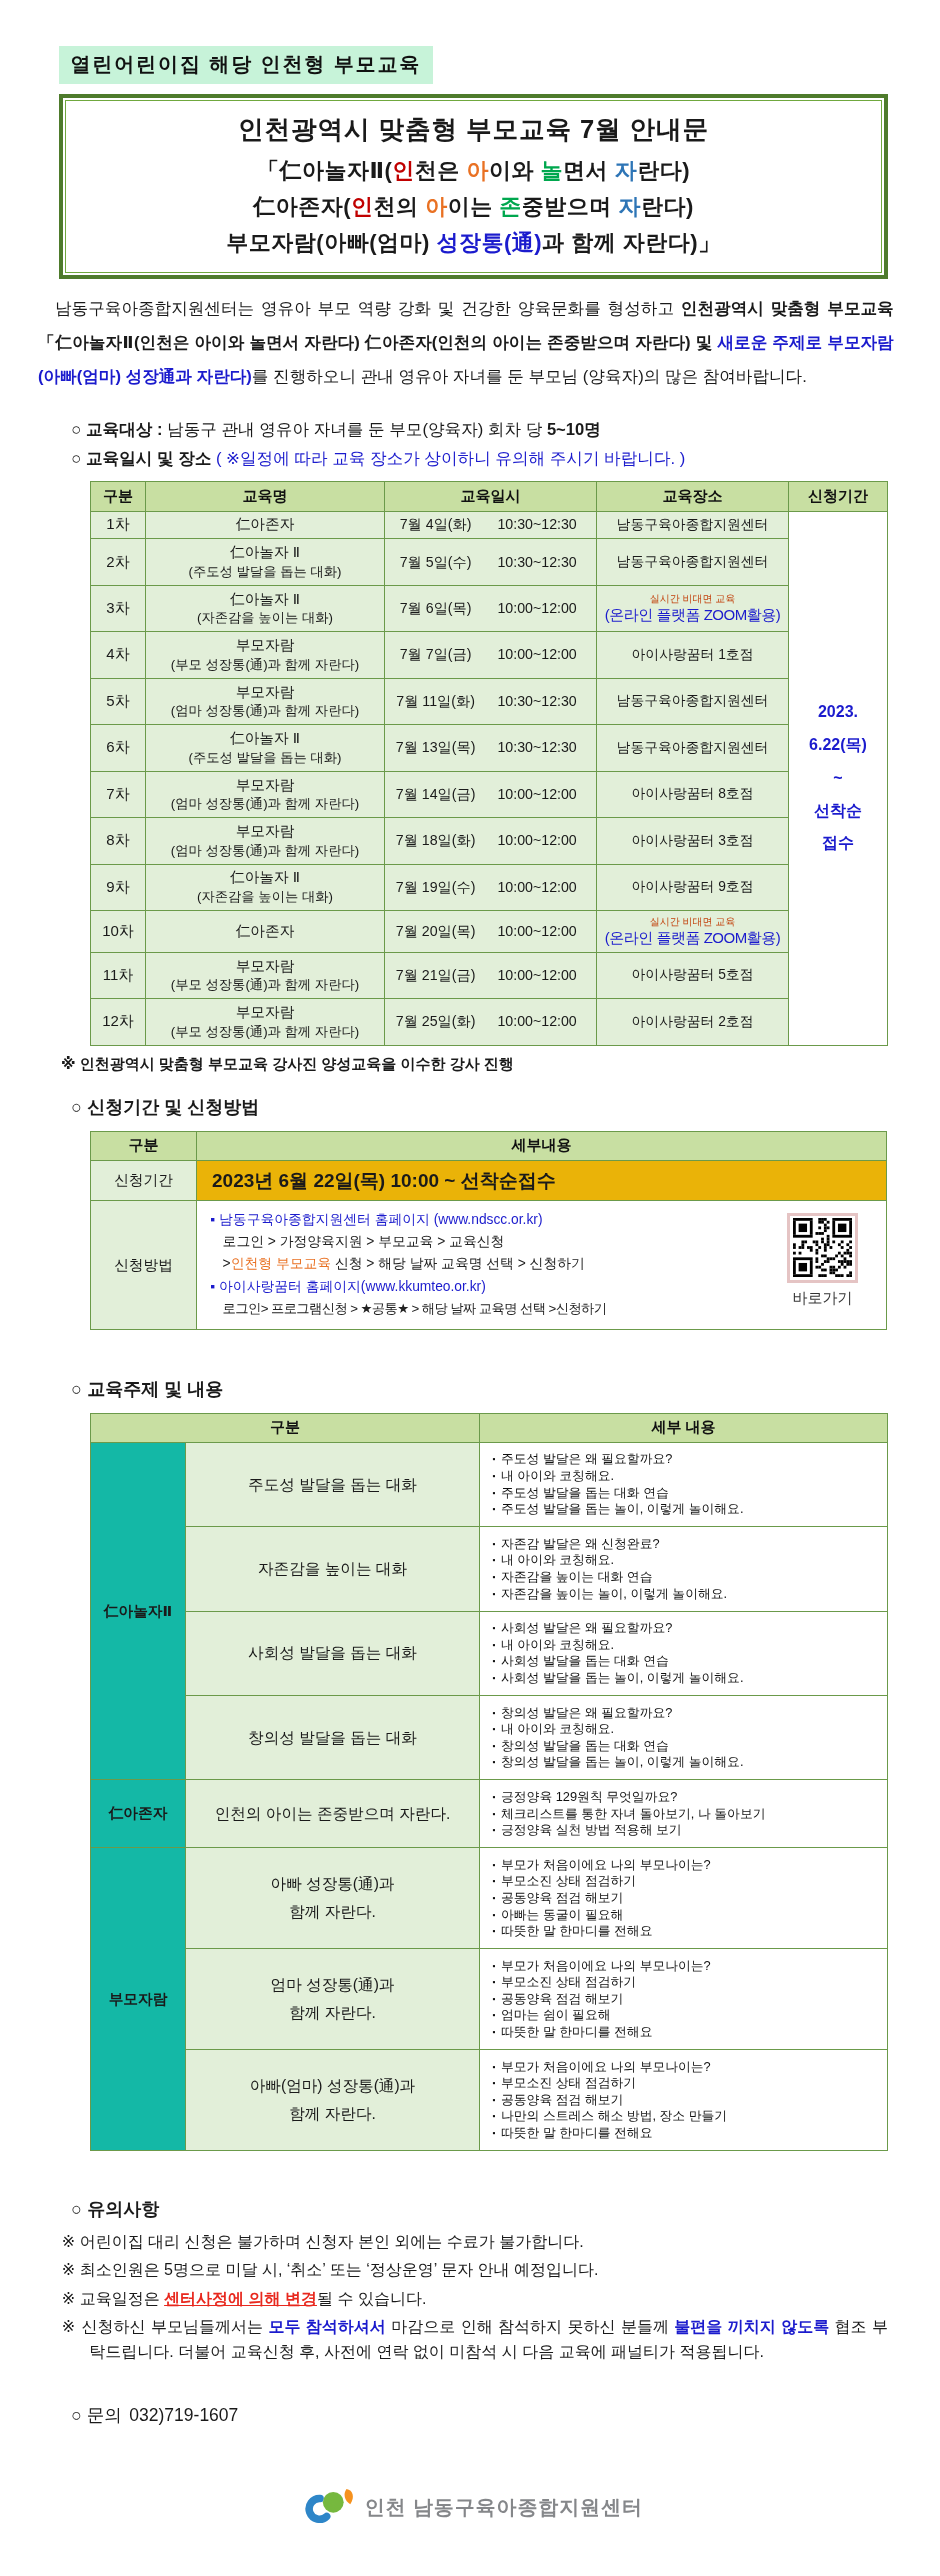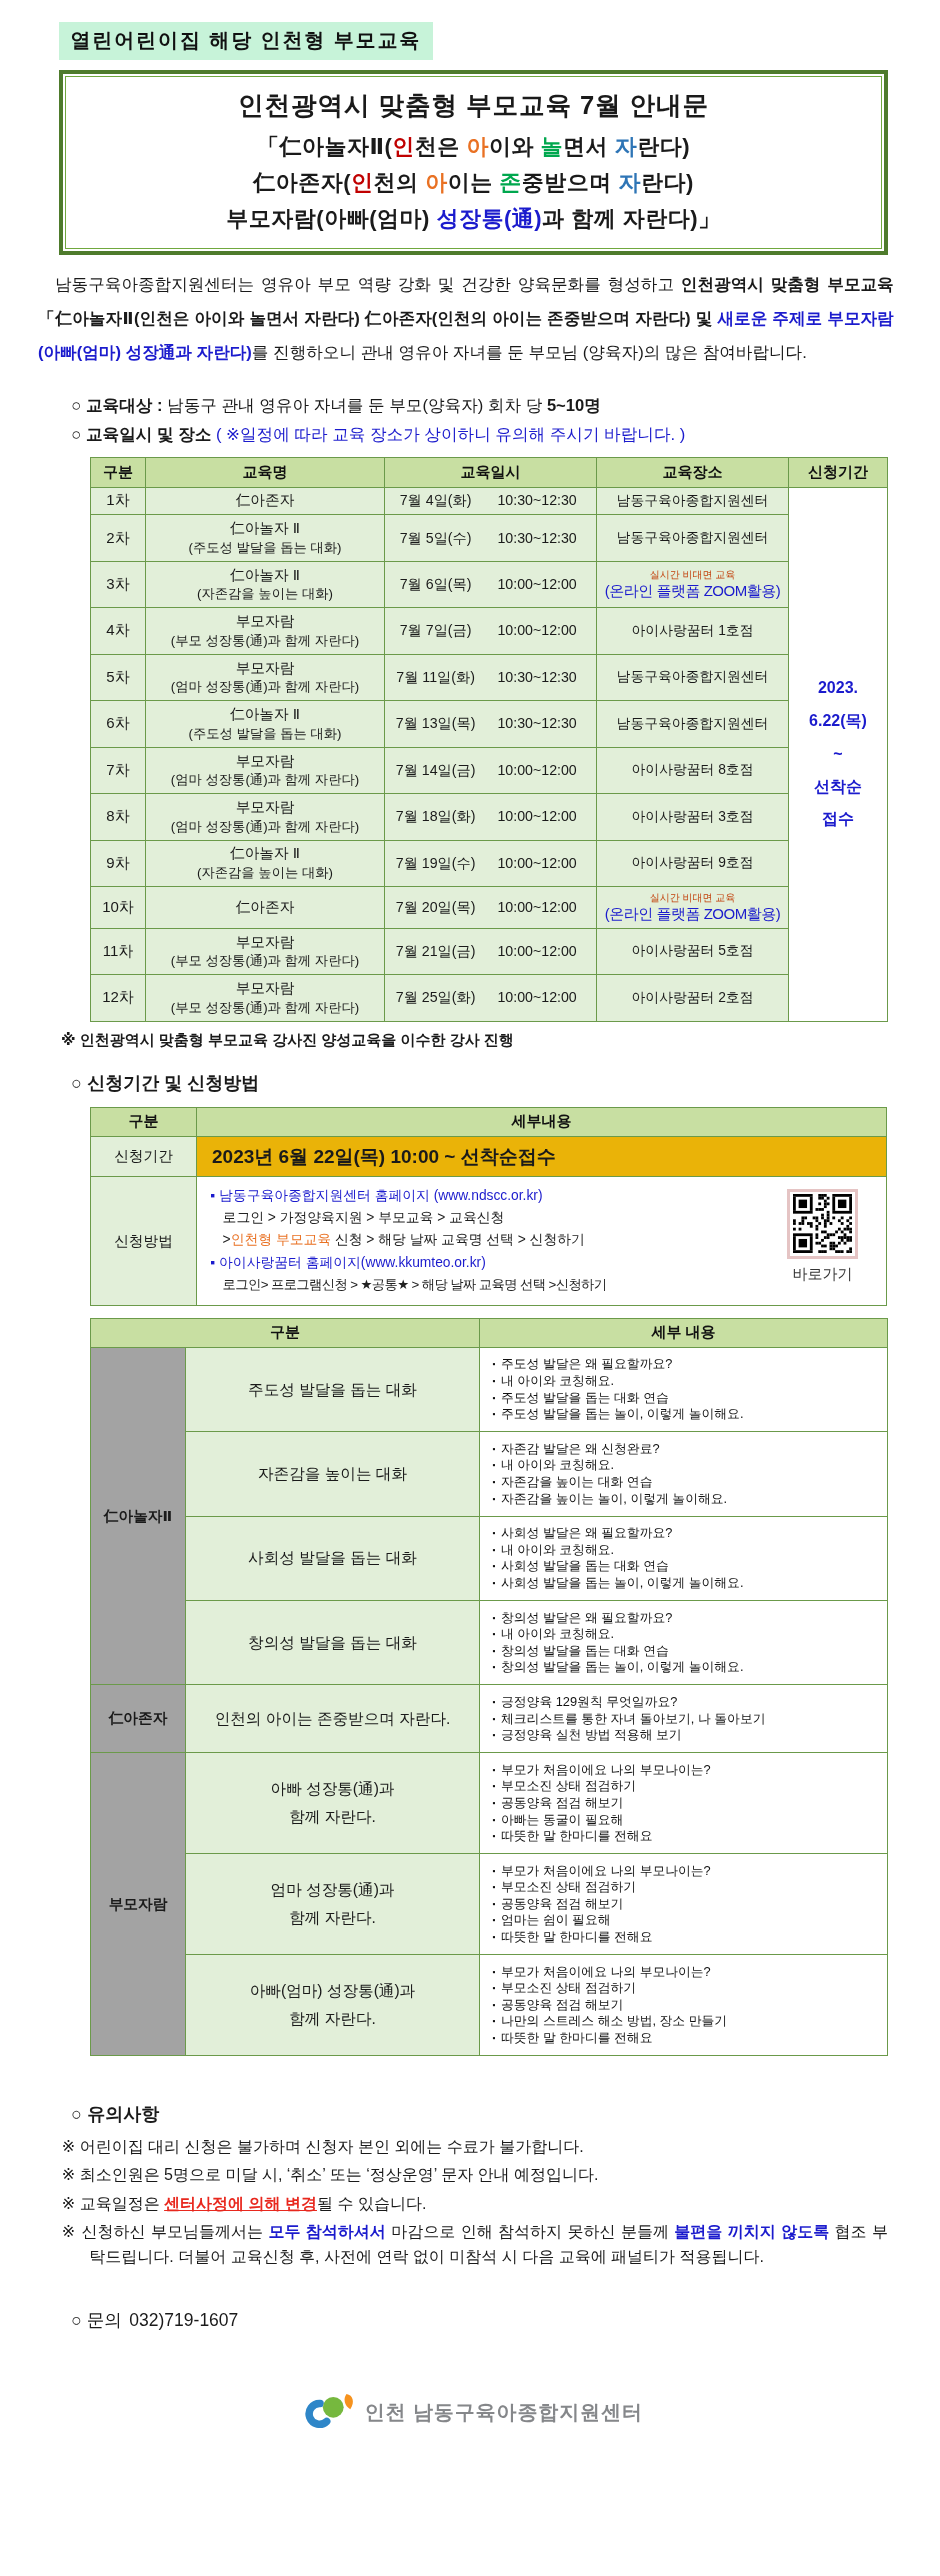--- a/index.html
+++ b/index.html
@@ -1,17 +1,17 @@
 <!DOCTYPE html>
 <html style="font-size:15px"><head>
 <meta charset="utf-8">
 <style>
   html,body{margin:0;padding:0;background:#ffffff;}
   body{font-family:"Liberation Sans","DejaVu Sans",sans-serif;color:#1a1a1a;}
-  .page{width:941px;height:2576px;background:#fff;box-sizing:border-box;padding:22px 53px 0 59px;overflow:hidden;position:relative;}
+  .page{width:941px;height:2576px;background:#fff;box-sizing:border-box;padding:46px 53px 0 59px;overflow:hidden;position:relative;}
 
   
   .badge{display:inline-block;background:#c7f3d9;padding:4.7px 11.4px 6.6px;font-size:20px;font-weight:700;letter-spacing:1.9px;color:#111;}
 
   
   .title-box{margin-top:9.5px;border:4.7px solid #4e7b2c;padding:1.9px;}
   .title-inner{border:1.9px solid #70a83e;padding:7.6px 5.7px 11.4px;text-align:center;}
   .title-main{font-size:25.6px;font-weight:700;letter-spacing:0.9px;margin:3.8px 0 5.7px;}
   .title-sub{font-size:22px;font-weight:700;line-height:36px;letter-spacing:0.5px;}
 
@@ -64,21 +64,21 @@
   .mleft{flex:1;}
   .m-line{font-size:13.8px;line-height:1.62;color:#222;}
   .m-line.indent{padding-left:12.3px;}
   .m-line.tight{letter-spacing:-0.6px;font-size:13.3px;}
   .mright{width:112px;text-align:center;padding-top:3.8px;}
   .qr-frame{display:inline-block;border:3.8px solid #e5c4c4;background:#fff;padding:2.8px;line-height:0;}
   .qr-frame svg{width:59px;height:59px;display:block;}
   .qr-caption{font-size:15px;margin-top:2.8px;color:#333;}
 
   
-  .t3 .c-group{background:#a3a3a3;text-align:center;vertical-align:middle;font-size:14.7px;font-weight:700;}
+  .t3 .c-group{background:#14b8a6;text-align:center;vertical-align:middle;font-size:14.7px;font-weight:700;}
   .t3 .c-topic{background:#e2efd9;text-align:center;vertical-align:middle;font-size:15.6px;line-height:1.8;}
   .t3 .c-bullets{background:#fff;padding:8.5px 5.7px 8.5px 12.3px;vertical-align:middle;}
   .b-line{font-size:12.8px;line-height:16.6px;color:#111;display:flex;}
   .b-line .sq{font-size:8.5px;margin-right:5.7px;line-height:16.6px;}
 
   
   .notice-list{margin:7.6px 0 0 2.8px;}
   .notice-item{font-size:16px;line-height:25.6px;padding-left:27.5px;text-indent:-27.5px;text-align:justify;margin:2.8px 0;}
 
   .contact{font-size:17.5px;font-weight:400;margin:38px 0 0 12.3px;}
@@ -417,20 +417,21 @@
                     <rect x="20" y="20" width="1" height="1" fill="#000"></rect>
                   </svg></span>
               <div class="qr-caption">바로가기</div>
             </div>
           </div>
         </td>
       </tr>
     </tbody>
   </table>
 
+  <div class="sec-head topics-head">○ 교육주제 및 내용</div>
 
   <table class="t t3">
     <colgroup>
         <col style="width:95px">
         <col style="width:294px">
         <col style="width:408px">
       </colgroup>
     <thead>
       <tr>
         <th colspan="2">구분</th>

